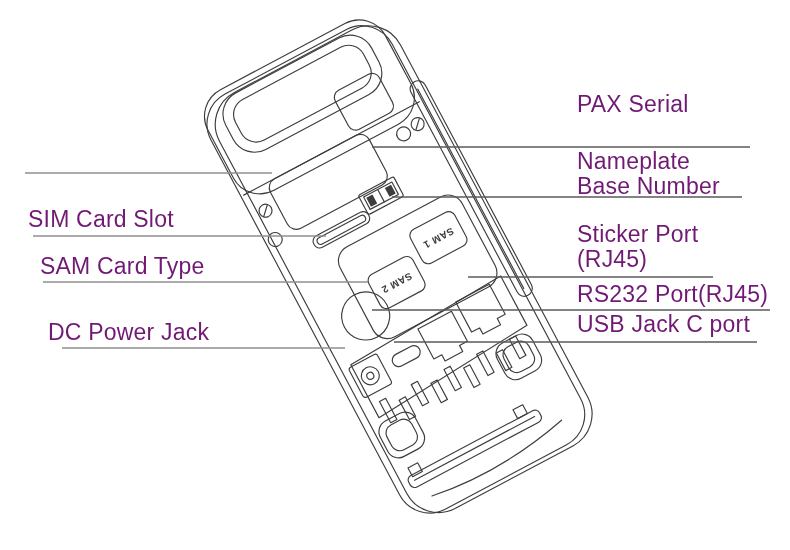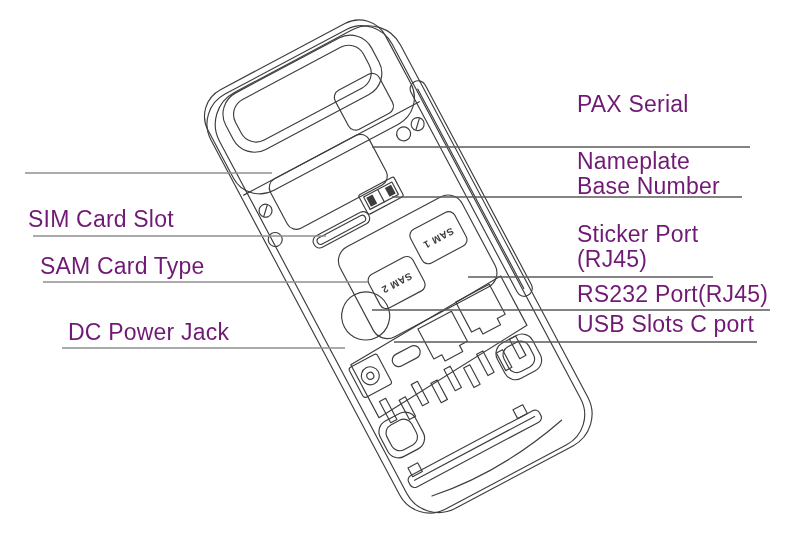--- a/index.html
+++ b/index.html
@@ -123,35 +123,35 @@
       <line class="leader-right" x1="394" y1="342" x2="757" y2="342"></line>
     </g>
   </svg>
 
   <div class="callout" style="left:28px;top:207px">
     <span class="line">SIM Card Slot</span>
   </div>
   <div class="callout" style="left:40px;top:254px">
     <span class="line">SAM Card Type</span>
   </div>
-  <div class="callout" style="left:68px;top:320px">
+  <div class="callout" style="left:48px;top:320px">
     <span class="line">DC Power Jack</span>
   </div>
 
   <div class="callout" style="left:577px;top:92px">
     <span class="line">PAX Serial</span>
   </div>
   <div class="callout" style="left:577px;top:149px">
     <span class="line">Nameplate</span>
     <span class="line">Base Number</span>
   </div>
   <div class="callout" style="left:577px;top:222px">
     <span class="line">Sticker Port</span>
     <span class="line">(RJ45)</span>
   </div>
   <div class="callout" style="left:577px;top:282px">
     <span class="line">RS232 Port(RJ45)</span>
   </div>
   <div class="callout" style="left:577px;top:312px">
-    <span class="line">USB Slots C port</span>
+    <span class="line">USB Jack C port</span>
   </div>
 
 </div>
 
 </body></html>

